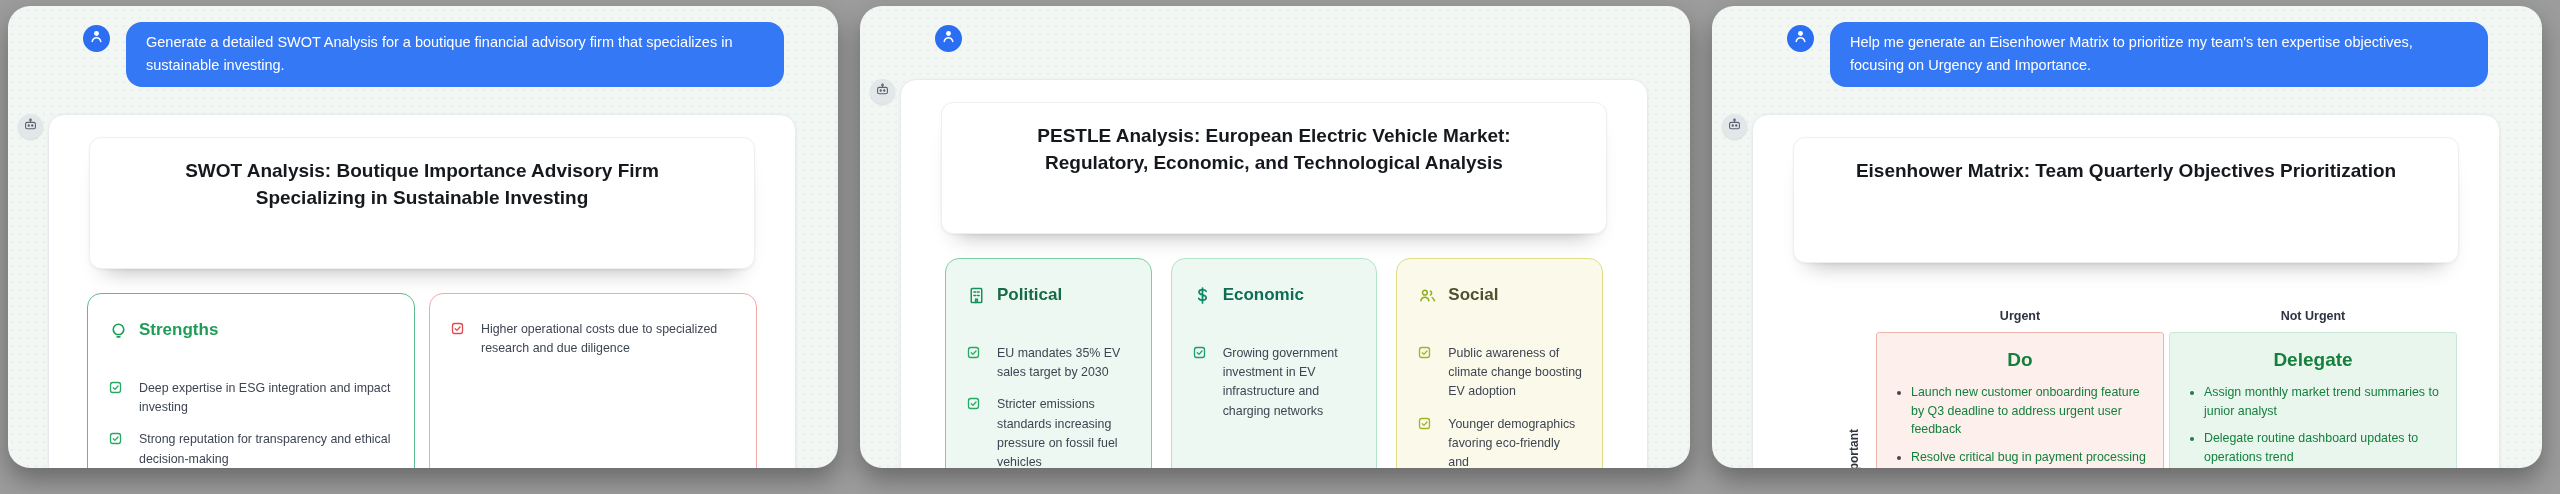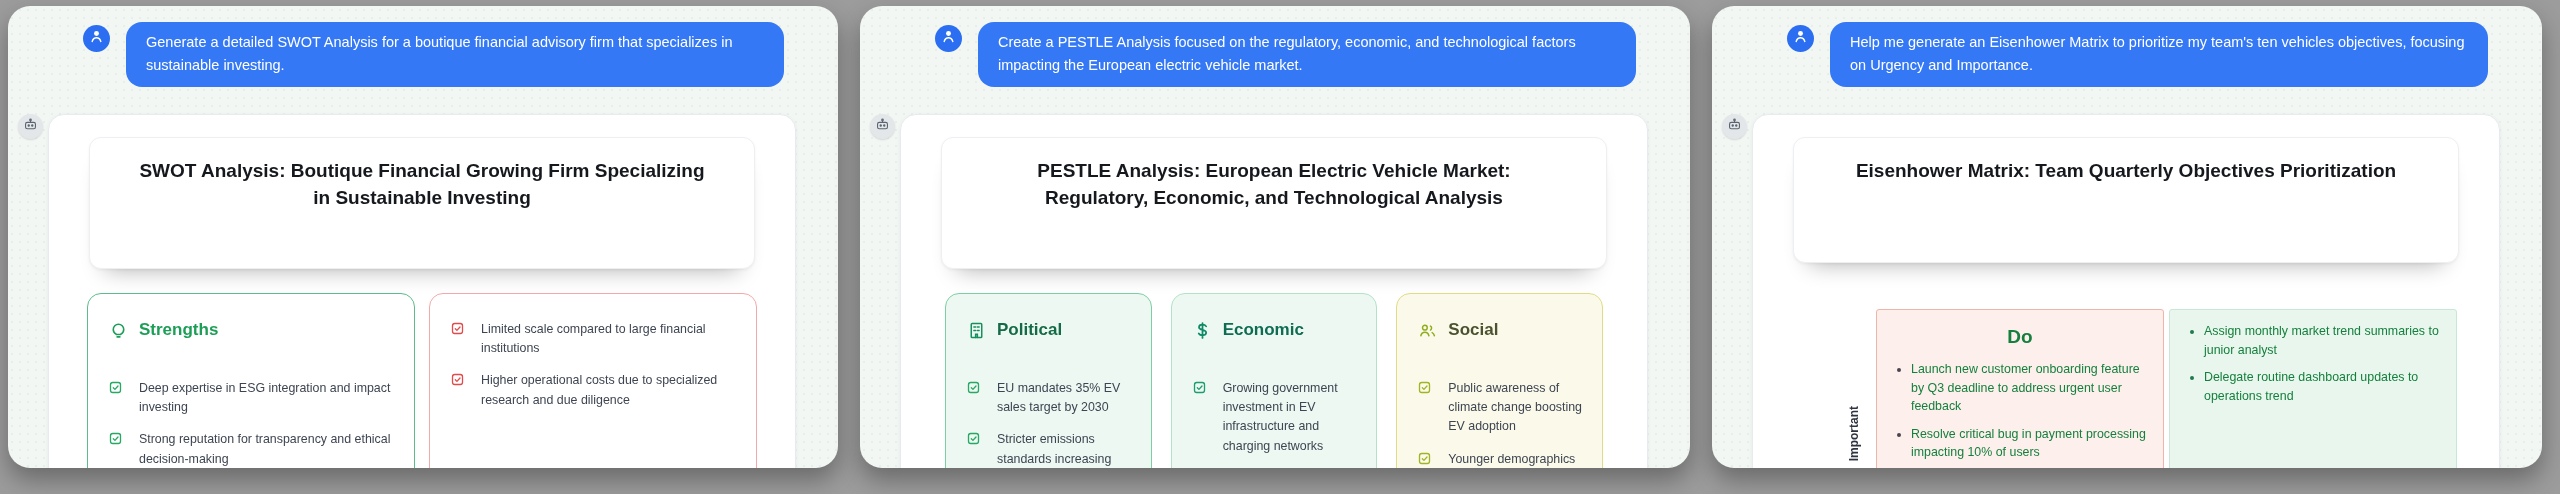--- a/index.html
+++ b/index.html
@@ -88,21 +88,21 @@
         <span><svg viewBox="0 0 24 24" width="17" height="17" fill="none" stroke="#5b6470" stroke-width="1.6">
               <rect x="5" y="9" width="14" height="9" rx="2.5"></rect>
               <circle cx="9.5" cy="13.5" r=".9" fill="#5b6470"></circle>
               <circle cx="14.5" cy="13.5" r=".9" fill="#5b6470"></circle>
               <path d="M12 9V6.8"></path>
               <circle cx="12" cy="5.6" r="1.1"></circle>
             </svg></span>
       </div>
       <div class="response-card">
         <div class="title-card">
-          <div class="title-text">SWOT Analysis: Boutique Financial Growing Firm Specializing in Sustainable Investing</div>
+          <div class="title-text">SWOT Analysis: Boutique Importance Advisory Firm Specializing in Sustainable Investing</div>
         </div>
         <div class="swot-grid">
           <div class="sec-card sec-strengths">
             <div class="sec-head">
               <span class="sec-icon">
                   <svg viewBox="0 0 24 24" fill="none" stroke="#1d9e57" stroke-width="1.8" stroke-linecap="round">
                     <path d="M9.6 16.4c-2.1-1.2-3.6-3.2-3.6-5.6a6 6 0 1 1 12 0c0 2.4-1.5 4.4-3.6 5.6"></path>
                     <path d="M9.8 16.5h4.4M10.4 19.3h3.2"></path>
                   </svg>
                 </span>
@@ -129,47 +129,37 @@
 
           </div>
           <div class="sec-card sec-weaknesses">
             <div class="sec-item">
               <span class="check c-red">
                   <svg viewBox="0 0 24 24" fill="none" stroke="currentColor" stroke-width="2.1" stroke-linecap="round" stroke-linejoin="round">
                     <rect x="4" y="4" width="16" height="16" rx="3.5"></rect>
                     <path d="M8.5 12.4l2.6 2.6 4.9-5.4"></path>
                   </svg>
                 </span>
-              <span>Limited scale compared to large financial institutions</span>
-            </div>
-            <div class="sec-item">
-              <span class="check c-red">
-                  <svg viewBox="0 0 24 24" fill="none" stroke="currentColor" stroke-width="2.1" stroke-linecap="round" stroke-linejoin="round">
-                    <rect x="4" y="4" width="16" height="16" rx="3.5"></rect>
-                    <path d="M8.5 12.4l2.6 2.6 4.9-5.4"></path>
-                  </svg>
-                </span>
               <span>Higher operational costs due to specialized research and due diligence</span>
             </div>
 
           </div>
         </div>
       </div>
     </div>
   </div>
 
   <div class="panel p2">
     <div class="user-row">
       <div class="avatar">
         <span><svg viewBox="0 0 24 24" width="19" height="19">
               <circle cx="12" cy="8.2" r="3.1" fill="#fff"></circle>
               <path d="M6.6 18.2c.9-3 3-4.6 5.4-4.6s4.5 1.6 5.4 4.6" stroke="#fff" stroke-width="1.9" fill="none" stroke-linecap="round"></path>
             </svg></span>
       </div>
-      <div class="bubble">Create a PESTLE Analysis focused on the regulatory, economic, and technological factors impacting the European electric vehicle market.</div>
     </div>
     <div class="response-row">
       <div class="bot-avatar">
         <span><svg viewBox="0 0 24 24" width="17" height="17" fill="none" stroke="#5b6470" stroke-width="1.6">
               <rect x="5" y="9" width="14" height="9" rx="2.5"></rect>
               <circle cx="9.5" cy="13.5" r=".9" fill="#5b6470"></circle>
               <circle cx="14.5" cy="13.5" r=".9" fill="#5b6470"></circle>
               <path d="M12 9V6.8"></path>
               <circle cx="12" cy="5.6" r="1.1"></circle>
             </svg></span>
@@ -264,48 +254,54 @@
   </div>
 
   <div class="panel p3">
     <div class="user-row">
       <div class="avatar">
         <span><svg viewBox="0 0 24 24" width="19" height="19">
               <circle cx="12" cy="8.2" r="3.1" fill="#fff"></circle>
               <path d="M6.6 18.2c.9-3 3-4.6 5.4-4.6s4.5 1.6 5.4 4.6" stroke="#fff" stroke-width="1.9" fill="none" stroke-linecap="round"></path>
             </svg></span>
       </div>
-      <div class="bubble">Help me generate an Eisenhower Matrix to prioritize my team's ten vehicles objectives, focusing on Urgency and Importance.</div>
+      <div class="bubble">Help me generate an Eisenhower Matrix to prioritize my team's ten expertise objectives, focusing on Urgency and Importance.</div>
     </div>
     <div class="response-row">
       <div class="bot-avatar">
         <span><svg viewBox="0 0 24 24" width="17" height="17" fill="none" stroke="#5b6470" stroke-width="1.6">
               <rect x="5" y="9" width="14" height="9" rx="2.5"></rect>
               <circle cx="9.5" cy="13.5" r=".9" fill="#5b6470"></circle>
               <circle cx="14.5" cy="13.5" r=".9" fill="#5b6470"></circle>
               <path d="M12 9V6.8"></path>
               <circle cx="12" cy="5.6" r="1.1"></circle>
             </svg></span>
       </div>
       <div class="response-card">
         <div class="title-card">
           <div class="title-text">Eisenhower Matrix: Team Quarterly Objectives Prioritization</div>
         </div>
         <div class="matrix">
+          <div class="matrix-head">
+            <span></span>
+            <span class="col-head">Urgent</span>
+            <span class="col-head">Not Urgent</span>
+          </div>
           <div class="matrix-body">
             <span class="row-label">Important</span>
             <div class="quad quad-do">
               <div class="quad-title">Do</div>
               <ul>
                 <li>Launch new customer onboarding feature by Q3 deadline to address urgent user feedback</li>
                 <li>Resolve critical bug in payment processing impacting 10% of users</li>
 
               </ul>
             </div>
             <div class="quad quad-delegate">
+              <div class="quad-title">Delegate</div>
               <ul>
                 <li>Assign monthly market trend summaries to junior analyst</li>
                 <li>Delegate routine dashboard updates to operations trend</li>
 
               </ul>
             </div>
           </div>
         </div>
       </div>
     </div>

